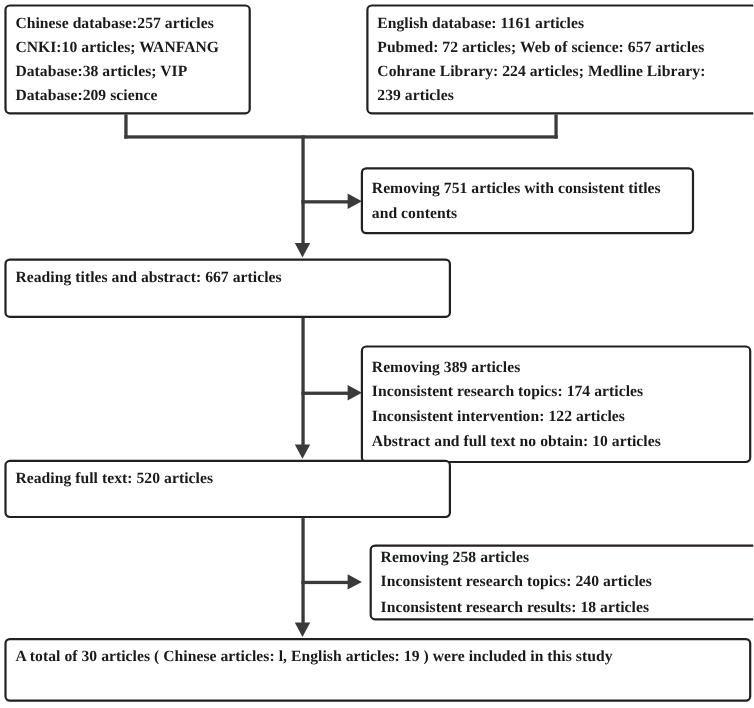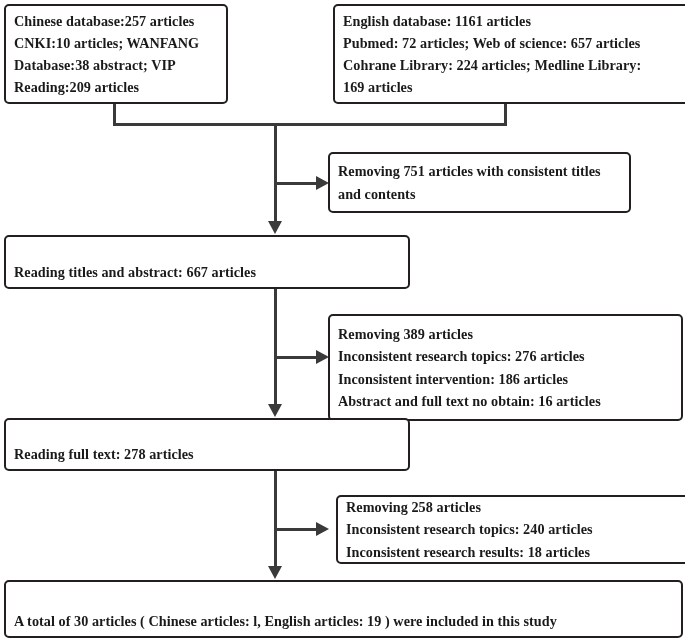--- a/index.html
+++ b/index.html
@@ -35,21 +35,21 @@
     color: #1a1a1a;
     letter-spacing: 0.05px;
   }
   .node .ln {
     white-space: nowrap;
   }
   .node.wrap .ln {
     white-space: normal;
   }
   .node.single {
-    justify-content: flex-end;
+    justify-content: flex-start;
   }
 
   
   #box-chinese   { left: 4px;   top: 4px;   width: 224px; height: 100px; }
   #box-english   { left: 333px; top: 4px;   width: 356px; height: 100px; }
   #box-remove1   { left: 328px; top: 152px; width: 303px; height: 61px;  }
   #box-titles    { left: 4px;   top: 235px; width: 406px; height: 54px;  }
   #box-remove2   { left: 328px; top: 314px; width: 355px; height: 107px;  }
   #box-fulltext  { left: 4px;   top: 418px; width: 406px; height: 53px;  }
   #box-remove3   { left: 336px; top: 495px; width: 409px; height: 69px;  }
@@ -113,29 +113,29 @@
   #arrowhead-b3  { left: 316px; top: 522px; }
 </style>
 </head>
 <body>
 
 <div id="flowchart">
 
   <div class="node" id="box-chinese">
     <span class="ln">Chinese database:257 articles</span>
     <span class="ln">CNKI:10 articles; WANFANG</span>
-    <span class="ln">Database:38 abstract; VIP</span>
-    <span class="ln">Reading:209 articles</span>
+    <span class="ln">Database:38 articles; VIP</span>
+    <span class="ln">Database:209 science</span>
   </div>
 
   <div class="node" id="box-english">
     <span class="ln">English database: 1161 articles</span>
     <span class="ln">Pubmed: 72 articles; Web of science: 657 articles</span>
     <span class="ln">Cohrane Library: 224 articles; Medline Library:</span>
-    <span class="ln">169 articles</span>
+    <span class="ln">239 articles</span>
   </div>
 
   <div class="vline" id="stub-chinese"></div>
   <div class="vline" id="stub-english"></div>
   <div class="hline" id="merge-bar"></div>
 
   <div class="vline" id="trunk-1"></div>
   <div class="arrow-down" id="arrowhead-1"></div>
 
   <div class="hline" id="branch-1"></div>
@@ -150,27 +150,27 @@
   </div>
 
   <div class="vline" id="trunk-2"></div>
   <div class="arrow-down" id="arrowhead-2"></div>
 
   <div class="hline" id="branch-2"></div>
   <div class="arrow-right" id="arrowhead-b2"></div>
 
   <div class="node" id="box-remove2">
     <span class="ln">Removing 389 articles</span>
-    <span class="ln">Inconsistent research topics: 276 articles</span>
-    <span class="ln">Inconsistent intervention: 186 articles</span>
-    <span class="ln">Abstract and full text no obtain: 16 articles</span>
+    <span class="ln">Inconsistent research topics: 174 articles</span>
+    <span class="ln">Inconsistent intervention: 122 articles</span>
+    <span class="ln">Abstract and full text no obtain: 10 articles</span>
   </div>
 
   <div class="node single" id="box-fulltext">
-    <span class="ln">Reading full text: 278 articles</span>
+    <span class="ln">Reading full text: 520 articles</span>
   </div>
 
   <div class="vline" id="trunk-3"></div>
   <div class="arrow-down" id="arrowhead-3"></div>
 
   <div class="hline" id="branch-3"></div>
   <div class="arrow-right" id="arrowhead-b3"></div>
 
   <div class="node" id="box-remove3">
     <span class="ln">Removing 258 articles</span>

